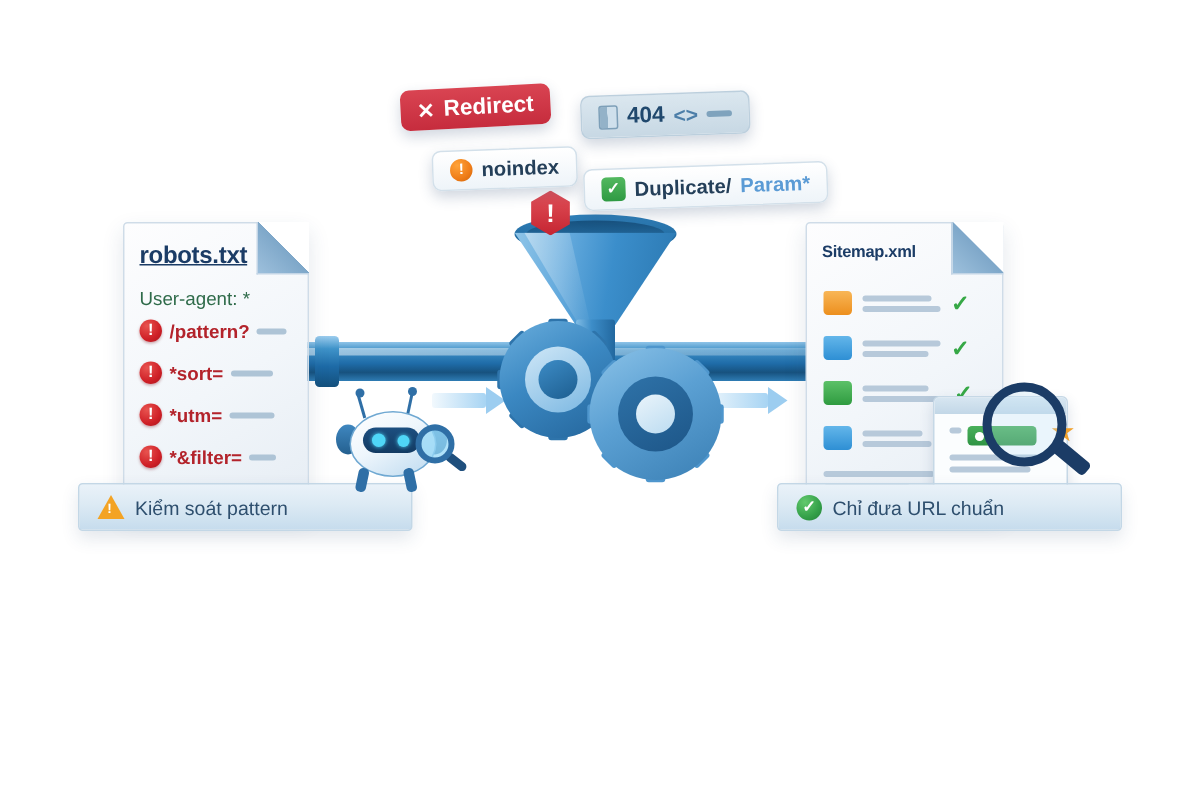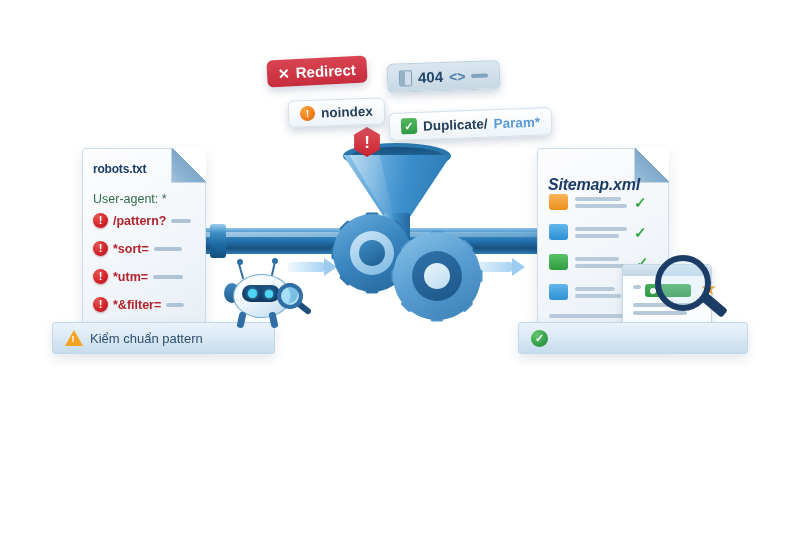--- a/index.html
+++ b/index.html
@@ -217,21 +217,21 @@
       <div class="head"></div>
   </div>
   <div class="flow" style="left:468px;top:258px;">
     <div class="tail" style="width:44px"></div>
       <div class="head"></div>
   </div>
 
   <div class="doc" style="left:82px;top:148px;width:122px;height:192px;">
     <div class="doc-fold"></div>
   </div>
-  <div class="doc-title" style="left:93px;top:162px;font-size:12px;">robots.txt</div>
+  <div class="doc-title" style="left:93px;top:162px;font-size:16px;text-decoration:underline;">robots.txt</div>
 
   <div class="ua" style="left:93px;top:192px;">User-agent: *</div>
 
   <div class="rrow" style="left:93px;top:213px;">
     <div class="warn-dot">!</div>
     <div class="rtext">/pattern?</div>
     <div class="dash" style="width:20px"></div>
   </div>
   <div class="rrow" style="left:93px;top:241px;">
     <div class="warn-dot">!</div>
@@ -246,21 +246,21 @@
   <div class="rrow" style="left:93px;top:297px;">
     <div class="warn-dot">!</div>
     <div class="rtext">*&amp;filter=</div>
     <div class="dash" style="width:18px"></div>
   </div>
 
   <div class="plinth" style="left:52px;top:322px;width:197px;">
     <div class="tri">
         <span>!</span>
       </div>
-    <div class="cap">Kiểm chuẩn pattern</div>
+    <div class="cap">Kiểm soát pattern</div>
   </div>
 
   <div>
     <div class="rb-ant" style="left:240px;top:263px;height:16px;transform:rotate(-16deg);"></div>
     <div class="rb-antball" style="left:237px;top:259px;"></div>
     <div class="rb-ant" style="left:272px;top:262px;height:17px;transform:rotate(12deg);"></div>
     <div class="rb-antball" style="left:272px;top:258px;"></div>
     <div class="rb-side" style="left:224px;top:283px;width:16px;height:20px;"></div>
     <div class="rb-side" style="left:282px;top:283px;width:16px;height:20px;"></div>
     <div class="rb-body" style="left:233px;top:274px;width:56px;height:42px;"></div>
@@ -332,21 +332,21 @@
 
   <div class="badge badge-white" style="left:389px;top:110px;transform:rotate(-2deg);">
     <span class="ico-greenbox">✓</span>
     <span>Duplicate/</span>
       <span class="param-blue">Param*</span>
   </div>
 
   <div class="doc" style="left:537px;top:148px;width:130px;height:192px;">
     <div class="doc-fold"></div>
   </div>
-  <div class="doc-title" style="left:548px;top:176px;font-size:16px;font-style:italic;">Sitemap.xml</div>
+  <div class="doc-title" style="left:548px;top:162px;font-size:11px;">Sitemap.xml</div>
 
   <div class="srow" style="left:549px;top:194px;">
     <div class="folder" style="background:linear-gradient(to bottom,#f8b657,#ec8f1e);"></div>
     <div class="lines">
       <div class="ln" style="width:46px"></div>
         <div class="ln" style="width:52px"></div>
     </div>
     <div class="tick">✓</div>
   </div>
   <div class="srow" style="left:549px;top:224px;">
@@ -382,16 +382,17 @@
     <div class="ln" style="position:absolute;left:10px;top:38px;width:64px;"></div>
     <div class="ln" style="position:absolute;left:10px;top:46px;width:54px;"></div>
     <div class="ln" style="position:absolute;left:10px;top:20px;width:8px;"></div>
   </div>
   <div class="star" style="left:700px;top:279px;">★</div>
   <div class="mg-handle" style="left:700px;top:300px;width:28px;height:10px;background:#1b3c66;transform:rotate(40deg);"></div>
   <div class="mg-ring" style="left:655px;top:255px;width:56px;height:56px;border:6px solid #1b3c66;background:rgba(190,226,248,.28);"></div>
 
   <div class="plinth" style="left:518px;top:322px;width:204px;">
     <div class="okdot">✓</div>
+    <div class="cap">Chỉ đưa URL chuẩn</div>
   </div>
 
 
 </div>
 
 </body></html>

